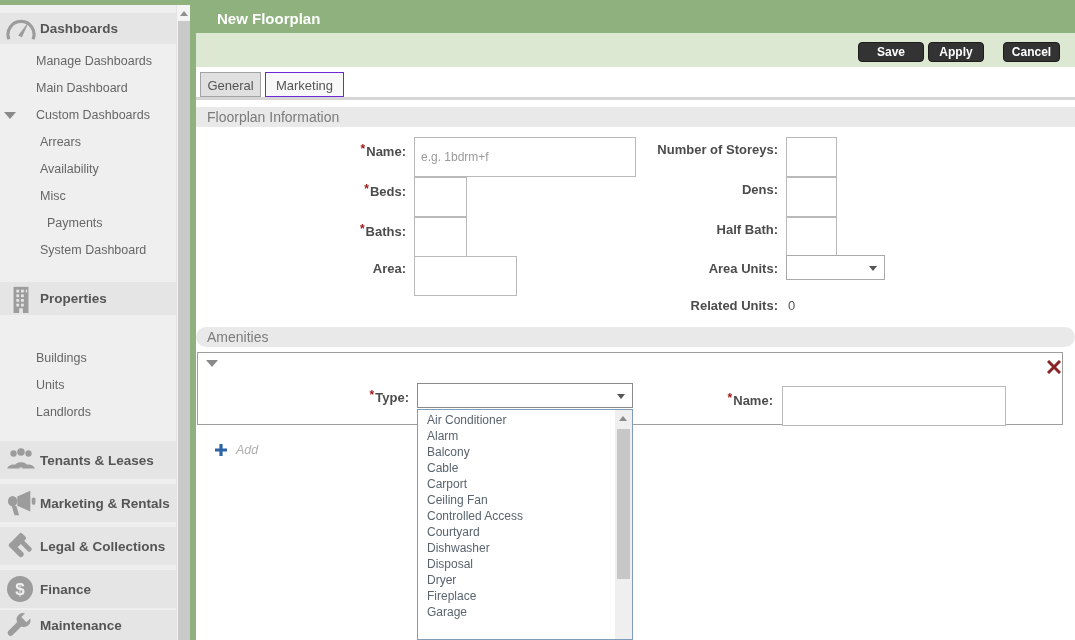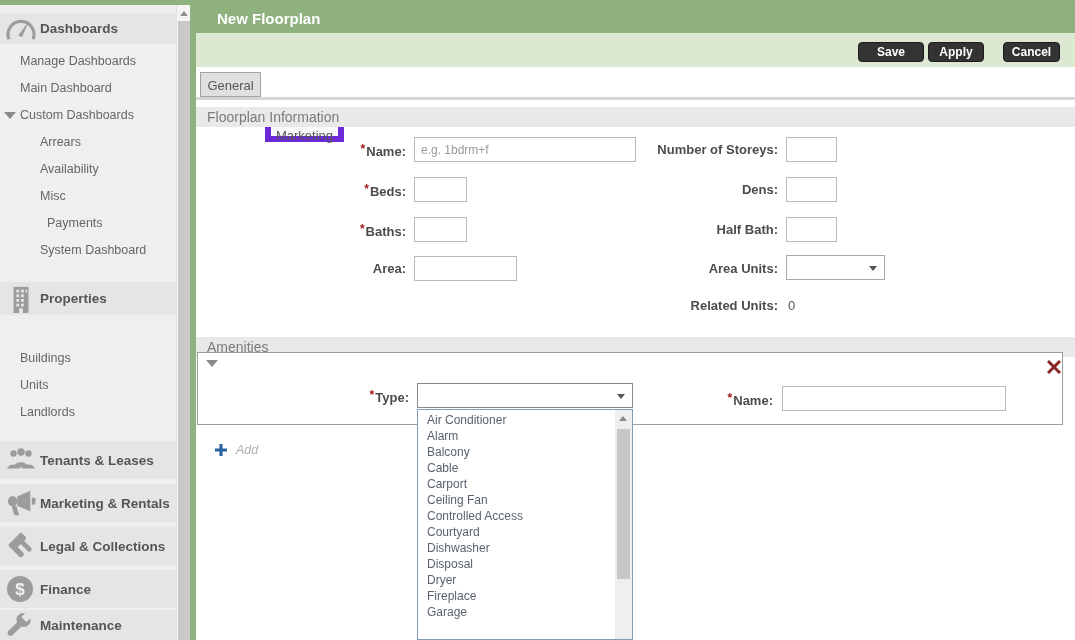--- a/index.html
+++ b/index.html
@@ -13,49 +13,49 @@
   #greenstrip { left:190px; top:5px; width:6px; height:635px; background:#8eb17e; }
 
   
   #sidebar { left:0; top:5px; width:176px; height:635px; background:#efefef; }
   .band { position:absolute; left:0; width:176px; background:#e5e5e5; }
   .band .blabel { position:absolute; left:40px; top:0; bottom:0; display:flex; align-items:center;
                   font-size:13.5px; font-weight:bold; color:#555; }
   .band svg { position:absolute; left:5px; top:50%; transform:translateY(-50%); }
   .navlink { position:absolute; left:0; width:176px; height:27px; line-height:27px;
              font-size:12.5px; color:#666; }
-  .navlink.l1 { padding-left:20px; }
+  .navlink.l1 { padding-left:36px; }
   .navlink.l2 { padding-left:40px; }
   .tri-down { width:0; height:0; border-left:6px solid transparent; border-right:6px solid transparent;
               border-top:7px solid #8a8a8a; }
   #sb-scroll { left:176px; top:5px; width:14px; height:635px; background:#f4f4f4; border-left:1px solid #e3e3e3; }
   #sb-scroll .arrow-up { position:absolute; left:3px; top:6px; width:0; height:0;
               border-left:4px solid transparent; border-right:4px solid transparent; border-bottom:5px solid #909090; }
   #sb-thumb { position:absolute; left:1px; top:16px; width:12px; height:619px; background:#c9c9c9; }
 
   
   #main { left:196px; top:5px; width:879px; height:635px; background:#fff; }
   #titlebar { left:0; top:0; width:879px; height:28px; background:#8eb17e; }
   #titlebar .t { position:absolute; left:21px; top:0; height:28px; line-height:28px;
                  color:#fff; font-size:15px; font-weight:bold; }
   #actionbar { left:0; top:28px; width:879px; height:34px; background:#dce8d1; }
   .btn { position:absolute; top:37px; height:20px; background:#333; color:#fff; border:1px solid #1c1c1c;
          border-radius:4px; font-size:12px; font-weight:bold; text-align:center; line-height:18px; cursor:pointer; }
 
   .tab { position:absolute; top:67px; height:25px; line-height:25px; text-align:center; font-size:13px; color:#555; }
   .tab.active { background:#e0e0e0; border:1px solid #a3a3a3; }
-  .tab.idle   { background:#f8f8f8; border:6px solid #6d28d9;margin-top:45px; }
+  .tab.idle   { background:#f8f8f8; border:1px solid #6d28d9; }
   #tabrule { left:0; top:92px; width:879px; height:3px; background:#d6d6d6; }
 
   .secbar { left:0; width:879px; height:20px; background:#e9e9e9; }
   .secbar .s { position:absolute; left:11px; top:0; height:20px; line-height:20px; font-size:14px; color:#7b7b7b; }
 
   .flabel { position:absolute; width:170px; text-align:right; font-size:13px; font-weight:bold; color:#4c4c4c; }
   .req { color:#a31818; font-weight:bold; vertical-align:3px; margin-right:1px; font-size:12px; }
-  .inp { position:absolute; height:25px; border:1px solid #b9b9b9; background:#fff; font-size:12px;
+  .inp { position:absolute; height:40px; border:1px solid #b9b9b9; background:#fff; font-size:12px;
          color:#555; padding:0 6px; font-family:"Liberation Sans",sans-serif; }
   .inp::placeholder { color:#9a9a9a; opacity:1; }
   .selectbox { position:absolute; height:25px; border:1px solid #a9a9a9; background:#fff; }
   .selectbox .sarrow { position:absolute; right:7px; top:10px; width:0; height:0;
          border-left:4px solid transparent; border-right:4px solid transparent; border-top:5px solid #555; }
   .plain { position:absolute; font-size:13px; color:#555; }
 
   #amenbox { left:1px; top:347px; width:866px; height:73px; border:1px solid #9e9e9e; background:#fff; }
   #amen-collapse { left:10px; top:355px; }
   #amen-del { left:851px; top:355px; width:14px; height:14px; cursor:pointer; }
@@ -214,21 +214,21 @@
     <div class="flabel" style="left:40px;top:256px;">Area:</div>
     <input class="inp" style="left: 218px; top: 251px; width: 103px;">
     <div class="flabel" style="left:412px;top:256px;">Area Units:</div>
     <div class="selectbox" style="left:590px;top:250px;width:99px;">
       <span class="sarrow"></span>
     </div>
 
     <div class="flabel" style="left:412px;top:293px;">Related Units:</div>
     <div class="plain" style="left:592px;top:293px;">0</div>
 
-    <div class="abs secbar" style="top:332px;">
+    <div class="abs secbar" style="top:322px;border-radius:10px;">
       <span class="s">Amenities</span>
     </div>
 
     <div class="abs" id="amenbox"></div>
     <span class="tri-down abs" id="amen-collapse"></span>
     <svg class="abs" id="amen-del" viewBox="0 0 14 14">
       <path d="M1 1 L13 13 M13 1 L1 13" stroke="#8b2424" stroke-width="3"></path>
     </svg>
 
     <div class="flabel" style="left:93px;top:383px;width:120px;"><span class="req">*</span><span>Type:</span></div>

